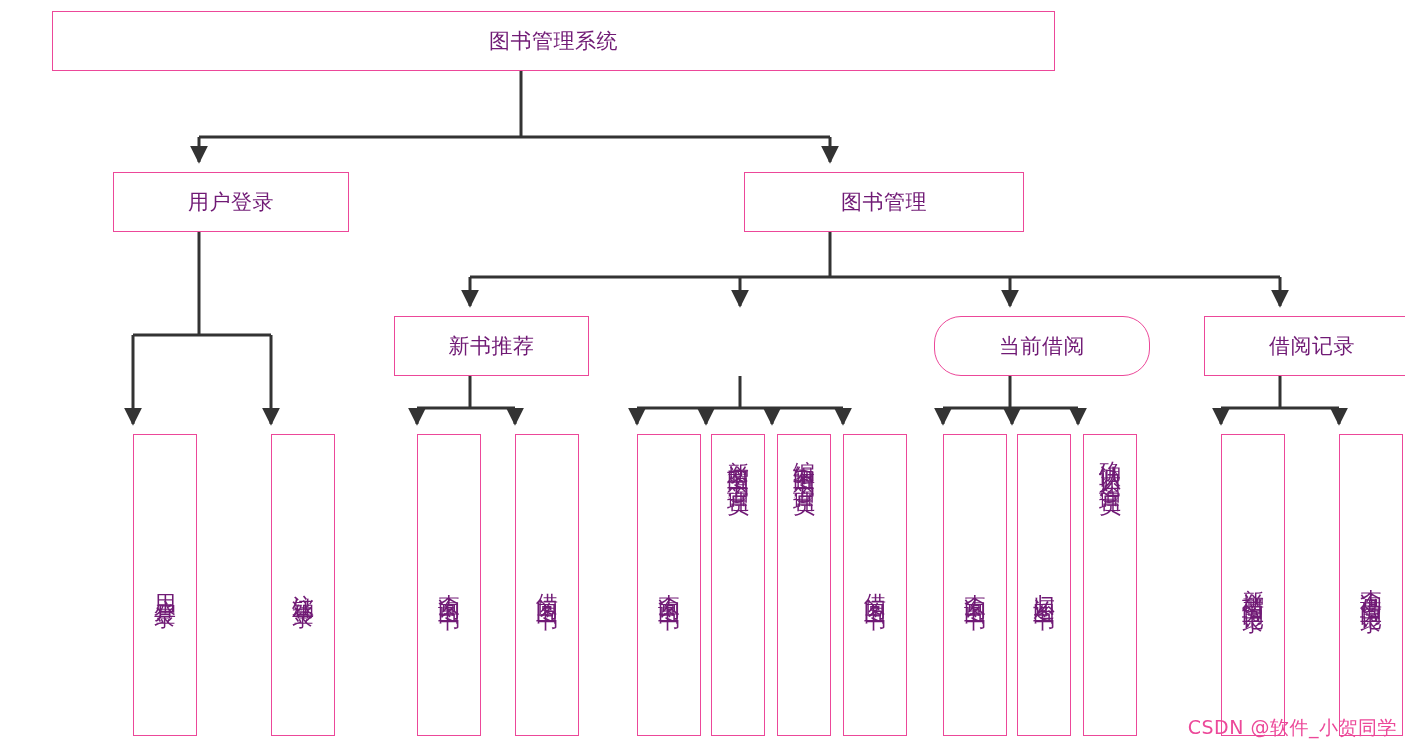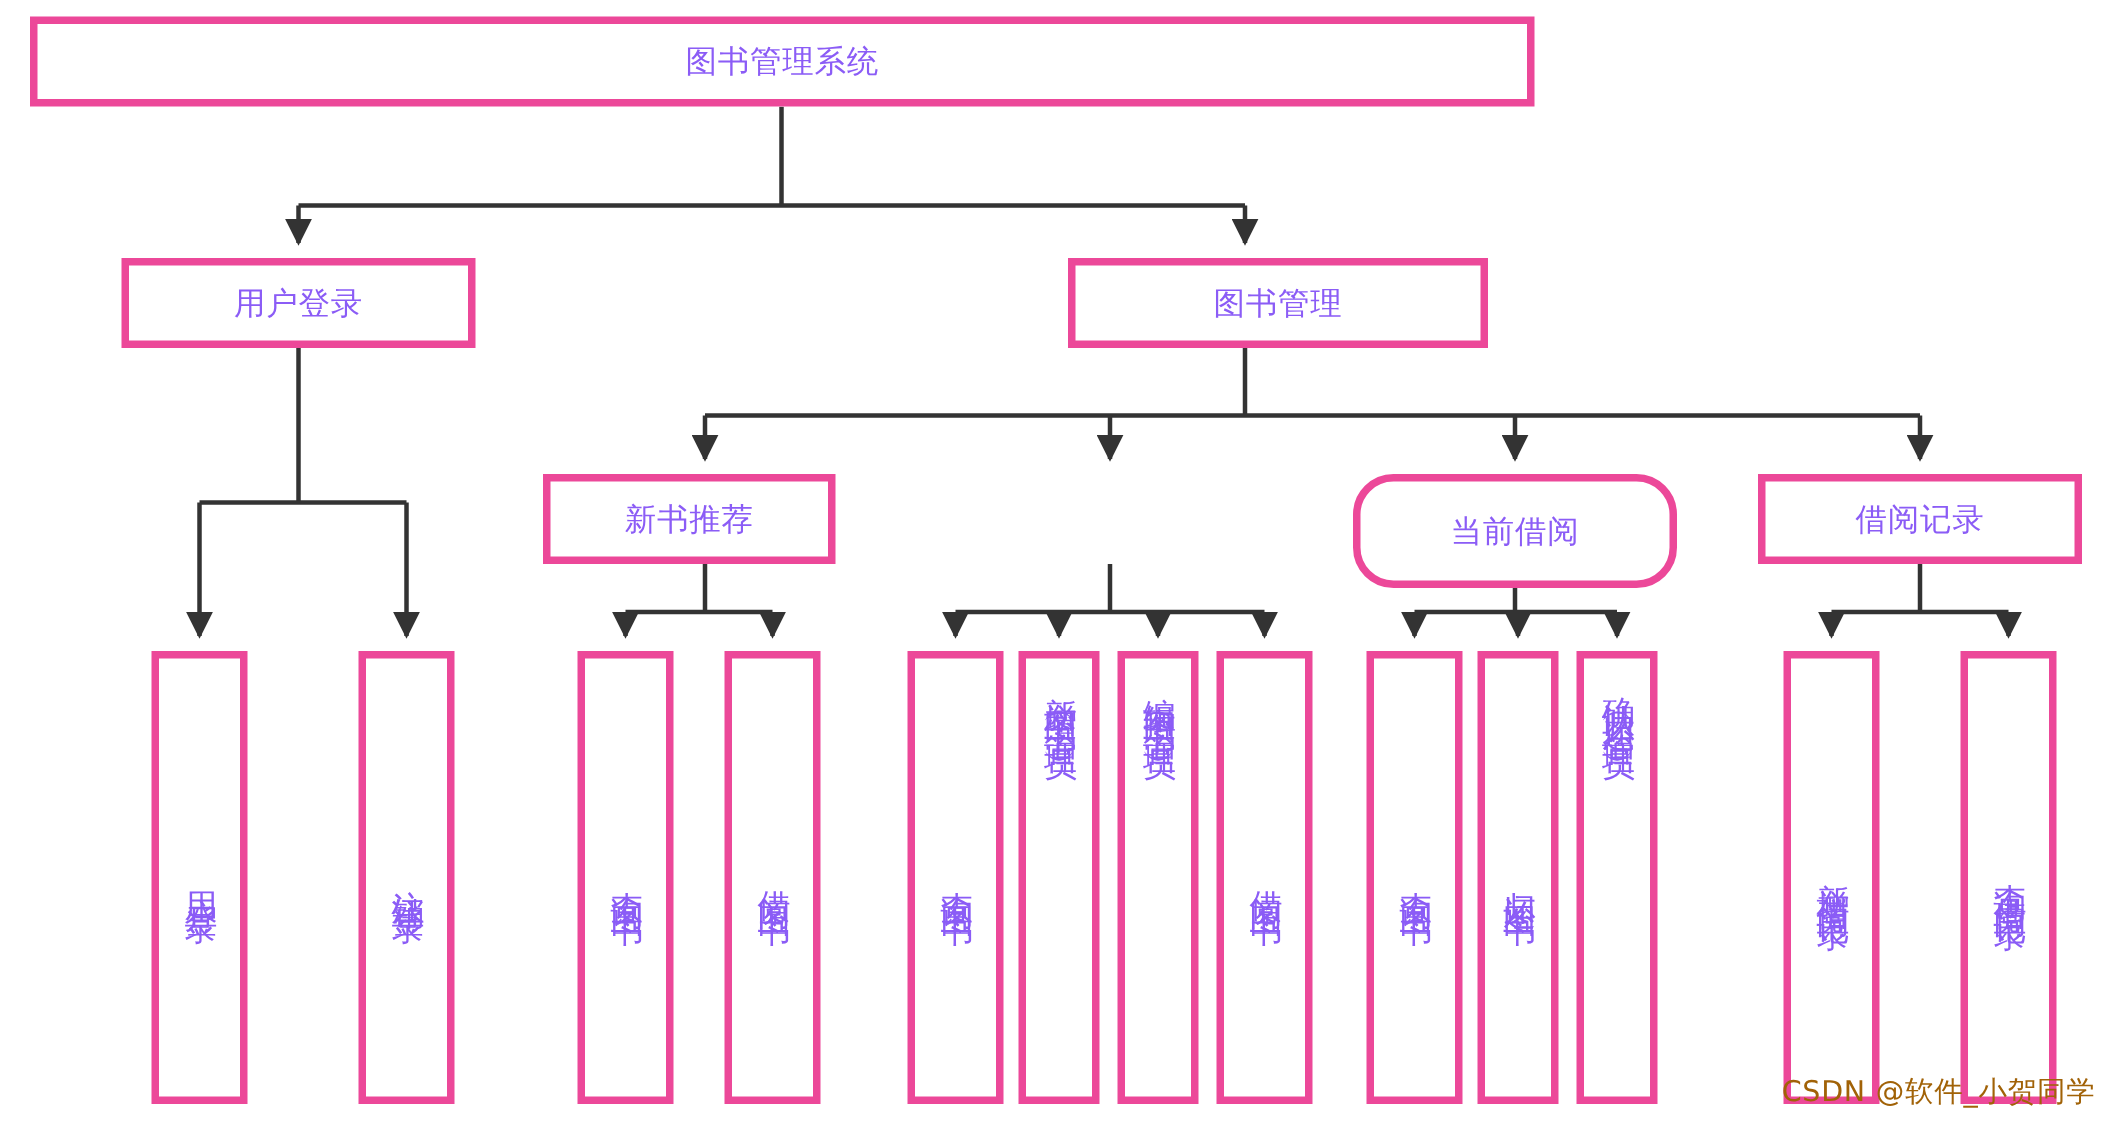--- a/index.html
+++ b/index.html
@@ -20,26 +20,27 @@
   #diagram-svg {
     position: absolute;
     left: 0;
     top: 0;
     width: 1405px;
     height: 747px;
   }
   .node-box {
     position: absolute;
     box-sizing: border-box;
-    border: 5px solid #ec4899;
+    border: 1px solid #ec4899;
     background: #ffffff;
     display: flex;
     align-items: center;
     justify-content: center;
-    color: #8b5cf6;
+    color: #701a75;
+    margin-left: 32px;
   }
   .node-h {
     font-size: 21px;
     letter-spacing: 0.5px;
     white-space: nowrap;
   }
   .node-v {
     writing-mode: vertical-rl;
     text-orientation: upright;
     font-size: 22px;
@@ -60,21 +61,21 @@
     height: 100%;
     display: flex;
     align-items: center;
     justify-content: center;
   }
   #watermark {
     position: absolute;
     right: 8px;
     bottom: 6px;
     font-size: 19px;
-    color: #a16207;
+    color: #ec4899;
     white-space: nowrap;
     letter-spacing: 0.5px;
   }
 </style>
 </head>
 <body>
 
 <div id="canvas">
 
   <svg id="diagram-svg" viewBox="0 0 1405 747" xmlns="http://www.w3.org/2000/svg">
@@ -134,21 +135,21 @@
   <div class="node-box" style="left:81px;top:172px;width:236px;height:60px;">
     <span class="node-h">用户登录</span>
   </div>
   <div class="node-box" style="left:712px;top:172px;width:280px;height:60px;">
     <span class="node-h">图书管理</span>
   </div>
 
   <div class="node-box" style="left:362px;top:316px;width:195px;height:60px;">
     <span class="node-h">新书推荐</span>
   </div>
-  <div class="node-box" style="left:902px;top:316px;width:216px;height:76px;border-radius:27px;">
+  <div class="node-box" style="left:902px;top:316px;width:216px;height:60px;border-radius:27px;">
     <span class="node-h">当前借阅</span>
   </div>
   <div class="node-box" style="left:1172px;top:316px;width:216px;height:60px;">
     <span class="node-h">借阅记录</span>
   </div>
 
   <div class="node-box leaf-box" style="left:101px;top:434px;width:64px;height:302px;">
     <div class="leaf-inner-wrap">
       <span class="node-v">用户登录</span>
     </div>

